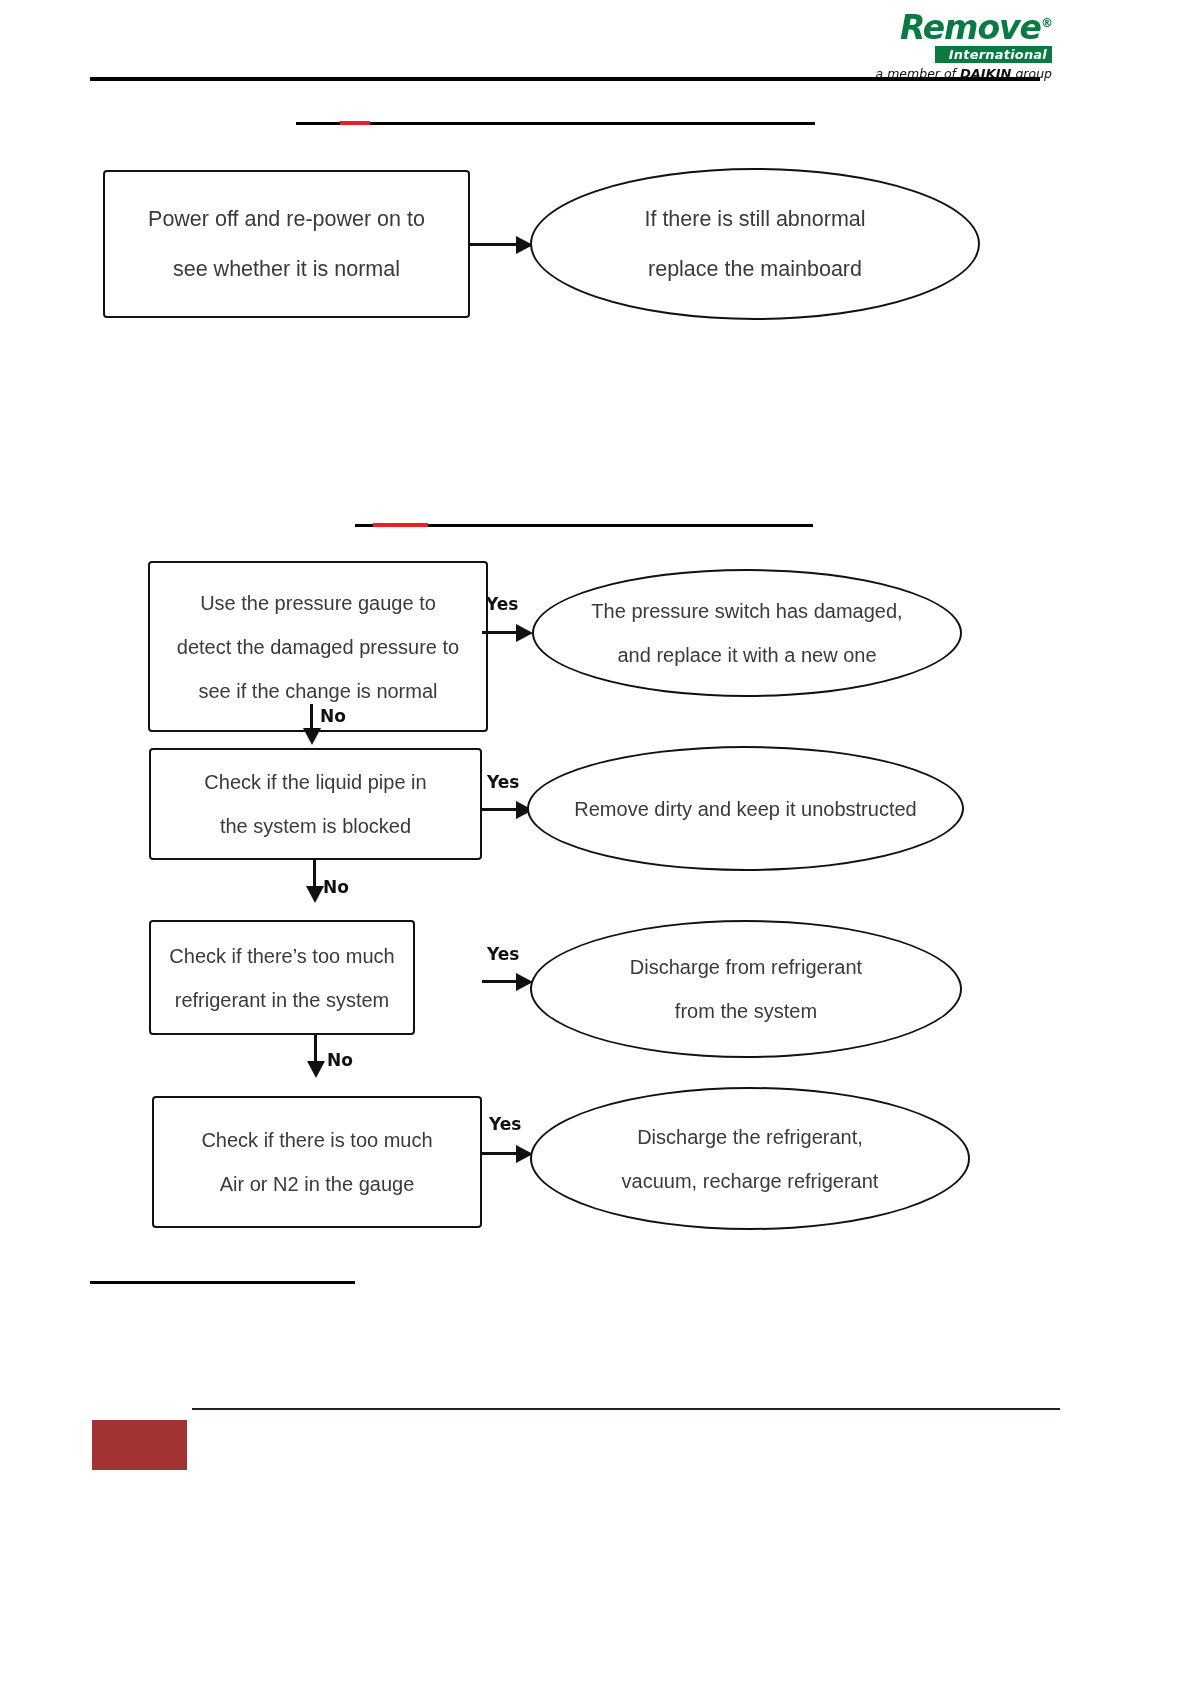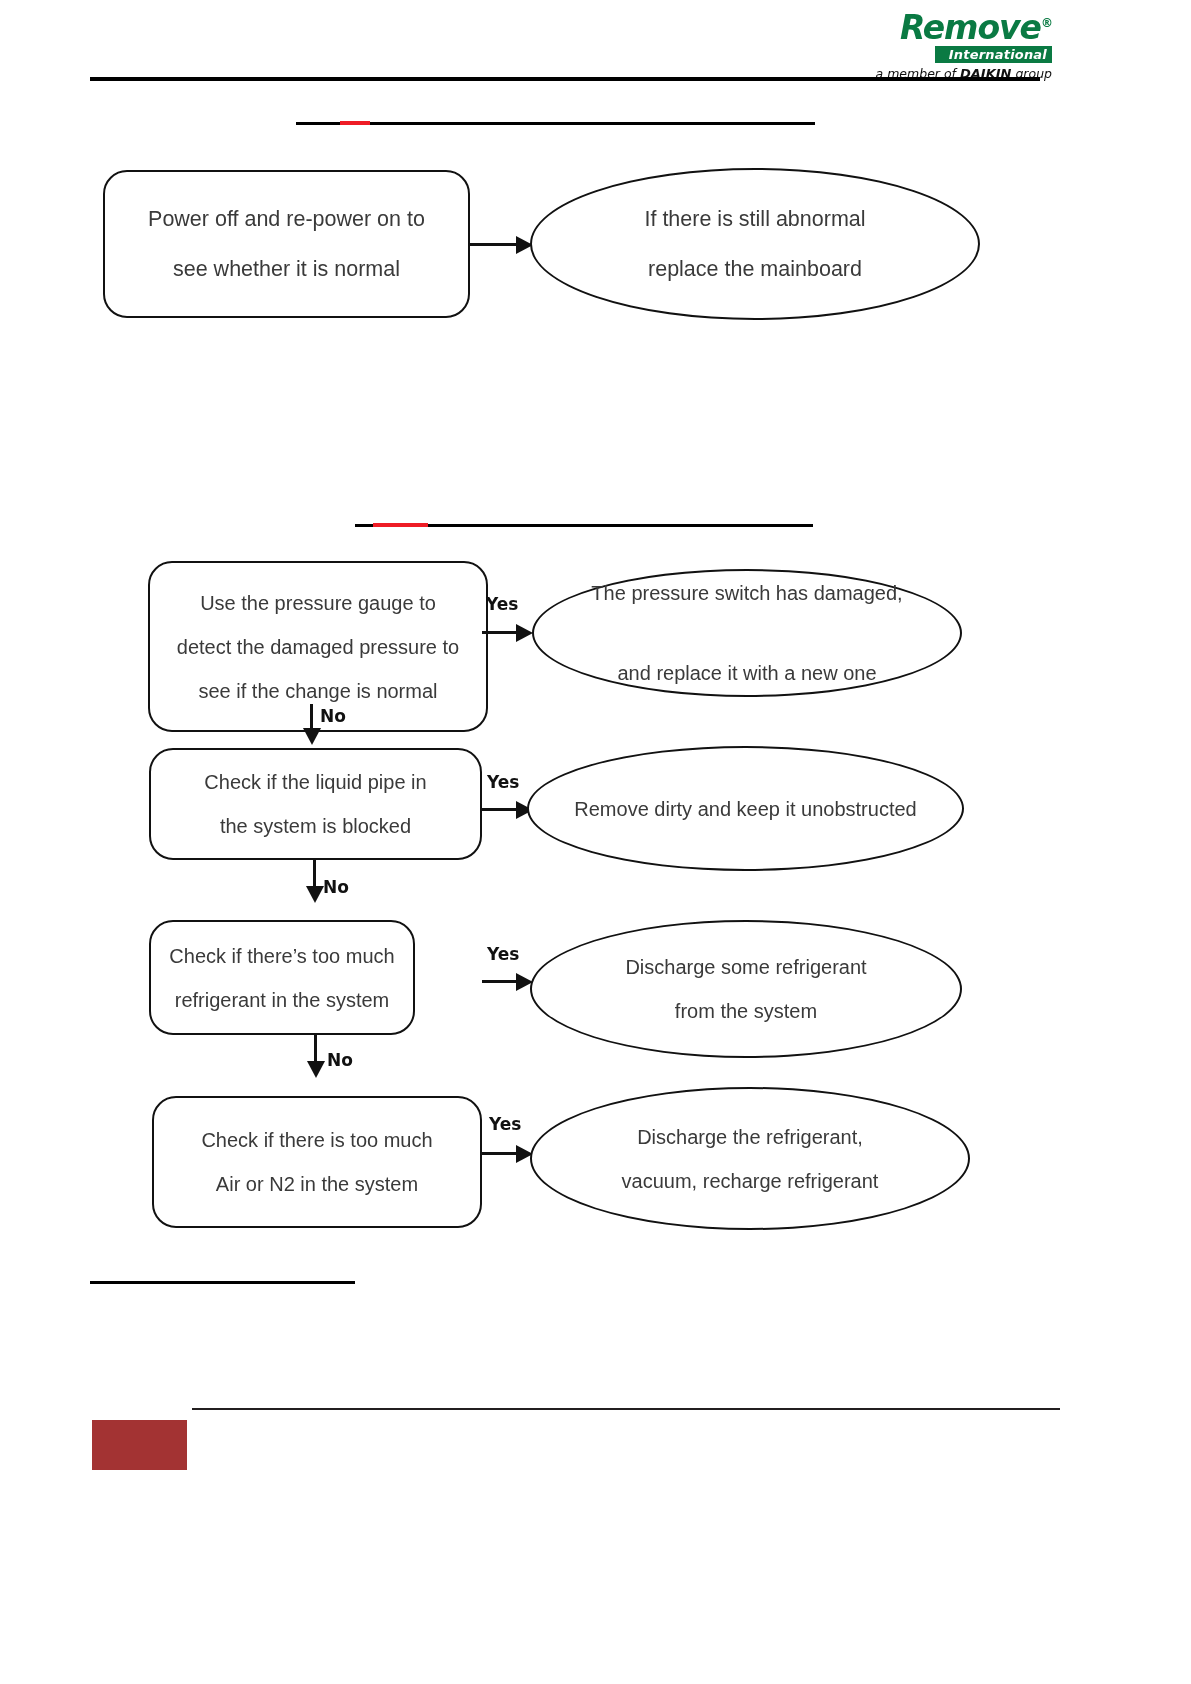--- a/index.html
+++ b/index.html
@@ -85,21 +85,21 @@
     display: flex;
     flex-direction: column;
     align-items: center;
     justify-content: center;
     text-align: center;
     color: #3a3a3a;
     background: #ffffff;
   }
   .node.rect {
     border: 2.4px solid #111111;
-    border-radius: 24px;
+    border-radius: 4px;
   }
   .node.ellipse {
     border: 2.6px solid #111111;
     border-radius: 50%;
   }
   .node .ln {
     display: block;
     white-space: nowrap;
   }
 
@@ -184,21 +184,21 @@
   <div class="rule-red" style="left:373px; top:523px; width:55px; height:4px;"></div>
 
   <div class="node rect t2" style="left:148px; top:561px; width:340px; height:171px;">
     <span class="ln">Use the pressure gauge to</span>
     <span class="ln">detect the damaged pressure to</span>
     <span class="ln">see if the change is normal</span>
   </div>
   <div class="edge-label" style="left:486px; top:594px;">Yes</div>
   <div class="conn-line-h" style="left:482px; top:631px; width:38px;"></div>
   <div class="arrow-right" style="left:516px; top:624px;"></div>
-  <div class="node ellipse t3" style="left:532px; top:569px; width:430px; height:128px;justify-content:space-between;">
+  <div class="node ellipse t3" style="left:532px; top:569px; width:430px; height:128px;">
     <span class="ln">The pressure switch has damaged,</span>
     <span class="ln">and replace it with a new one</span>
   </div>
 
   <div class="conn-line-v" style="left:310px; top:704px; width:3px; height:30px;"></div>
   <div class="arrow-down" style="left:303px; top:728px;"></div>
   <div class="edge-label" style="left:320px; top:706px;">No</div>
 
   <div class="node rect t2" style="left:149px; top:748px; width:333px; height:112px;">
     <span class="ln">Check if the liquid pipe in</span>
@@ -216,31 +216,31 @@
   <div class="edge-label" style="left:323px; top:877px;">No</div>
 
   <div class="node rect t2" style="left:149px; top:920px; width:266px; height:115px;">
     <span class="ln">Check if there’s too much</span>
     <span class="ln">refrigerant in the system</span>
   </div>
   <div class="edge-label" style="left:487px; top:944px;">Yes</div>
   <div class="conn-line-h" style="left:482px; top:980px; width:38px;"></div>
   <div class="arrow-right" style="left:516px; top:973px;"></div>
   <div class="node ellipse t3" style="left:530px; top:920px; width:432px; height:138px;">
-    <span class="ln">Discharge some refrigerant</span>
+    <span class="ln">Discharge from refrigerant</span>
     <span class="ln">from the system</span>
   </div>
 
   <div class="conn-line-v" style="left:314px; top:1035px; width:3px; height:32px;"></div>
   <div class="arrow-down" style="left:307px; top:1061px;"></div>
   <div class="edge-label" style="left:327px; top:1050px;">No</div>
 
   <div class="node rect t2" style="left:152px; top:1096px; width:330px; height:132px;">
     <span class="ln">Check if there is too much</span>
-    <span class="ln">Air or N2 in the system</span>
+    <span class="ln">Air or N2 in the gauge</span>
   </div>
   <div class="edge-label" style="left:489px; top:1114px;">Yes</div>
   <div class="conn-line-h" style="left:482px; top:1152px; width:38px;"></div>
   <div class="arrow-right" style="left:516px; top:1145px;"></div>
   <div class="node ellipse t3" style="left:530px; top:1087px; width:440px; height:143px;">
     <span class="ln">Discharge the refrigerant,</span>
     <span class="ln">vacuum, recharge refrigerant</span>
   </div>
 
   <div class="rule" style="left:90px; top:1281px; width:265px; height:3px;"></div>

